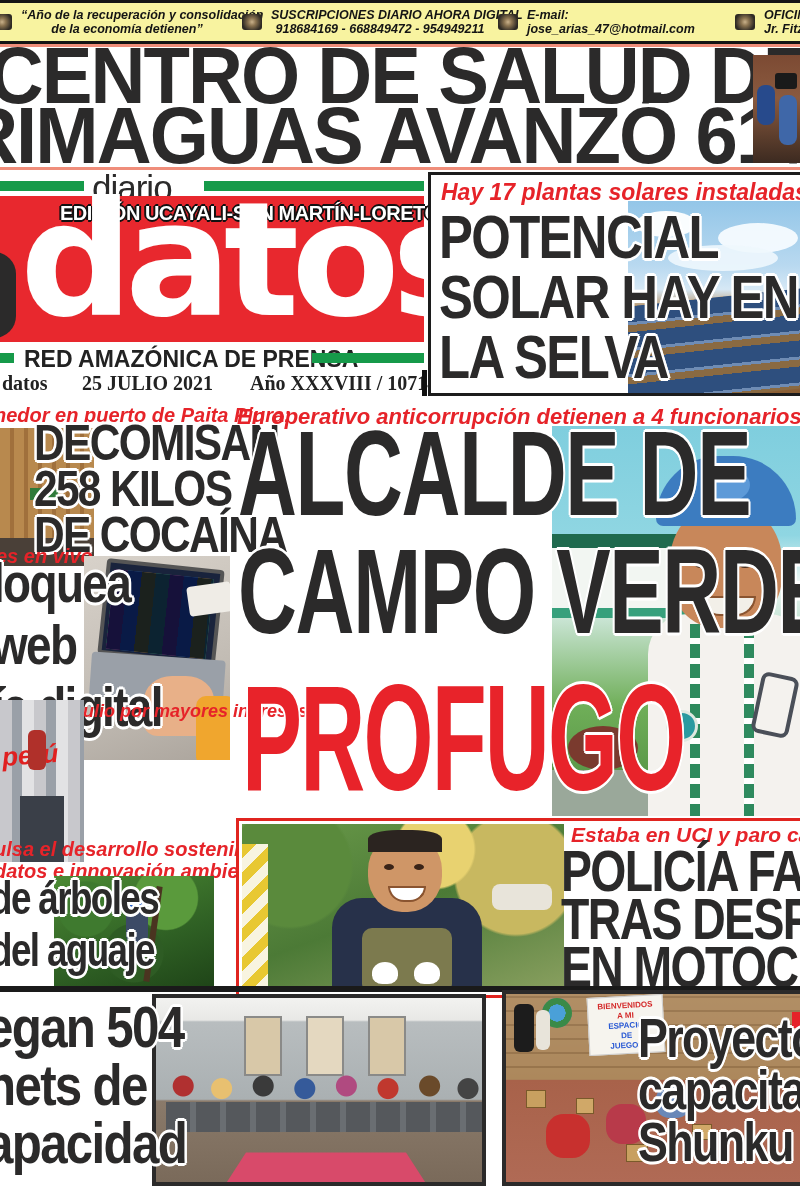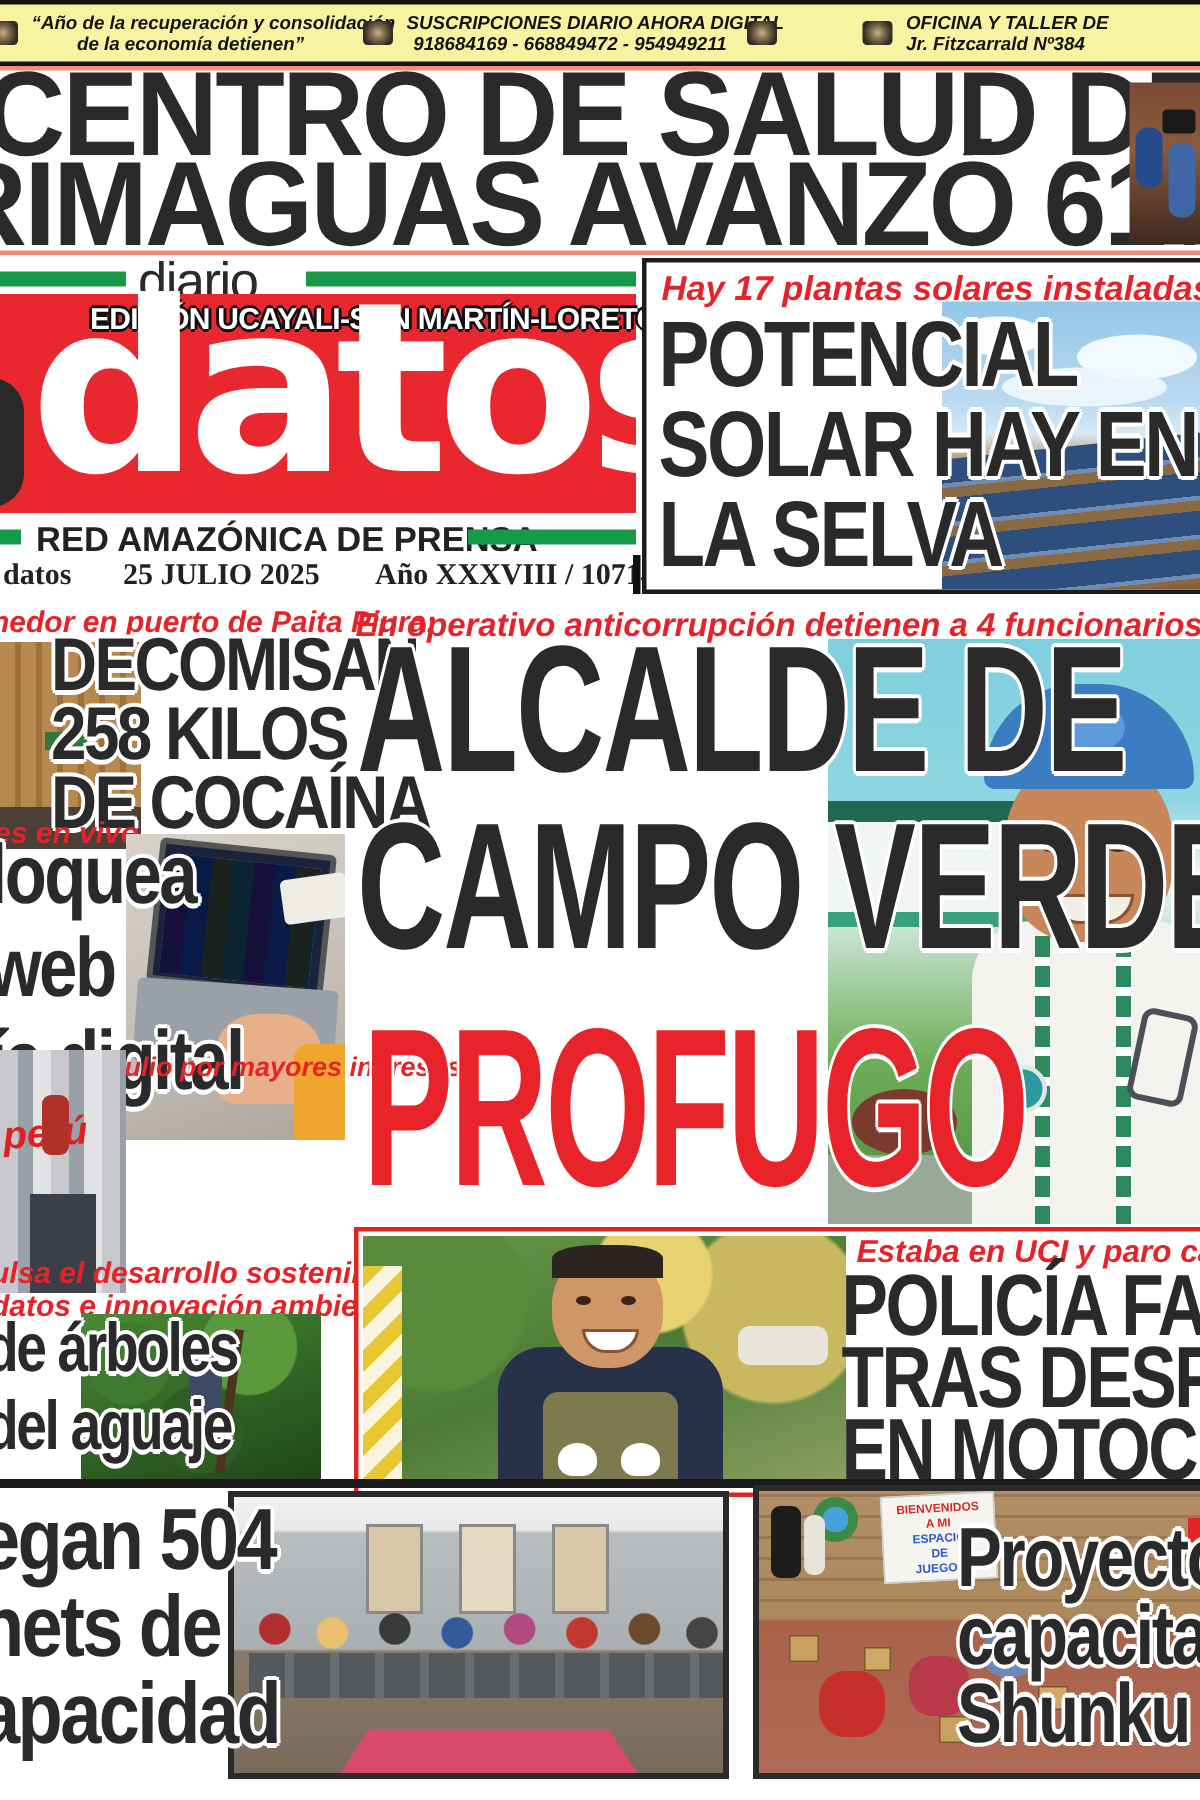--- a/index.html
+++ b/index.html
@@ -35,20 +35,23 @@
   <div class="abs" id="topbar">
     <span class="tb-icon" style="margin-left:-8px"></span>
     <span class="tb-seg" style="width:212px">
       <span>“Año de la recuperación y consolidación</span><br><span>de la economía detienen”</span>
     </span>
     <span class="tb-icon"></span>
     <span class="tb-seg" style="width:218px">
       <span>SUSCRIPCIONES DIARIO AHORA DIGITAL</span><br><span>918684169 - 668849472 - 954949211</span>
     </span>
     <span class="tb-icon"></span>
+    <span class="tb-seg" style="width:160px;text-align:left">
+      <span>E-mail:</span><br><span>jose_arias_47@hotmail.com</span>
+    </span>
     <span class="tb-icon" style="margin-left:48px"></span>
     <span class="tb-seg" style="text-align:left">
       <span>OFICINA Y TALLER DE</span><br><span>Jr. Fitzcarrald Nº384</span>
     </span>
   </div>
   <div class="abs redline" style="top:44px"></div>
 
   <div class="abs" style="left:-60px;top:46px;width:920px;text-align:center">
     <div class="hl" style="position:static;font-size:80px;line-height:60px;">
       <span class="cx" style="transform:scaleX(.95);transform-origin:center top">CENTRO DE SALUD DE</span><br>
@@ -72,21 +75,21 @@
          text-shadow:2px 0 0 #111,-2px 0 0 #111,0 2px 0 #111,0 -2px 0 #111,1px 1px 0 #111,-1px -1px 0 #111;">EDICIÓN UCAYALI-SAN MARTÍN-LORETO-AMAZONAS</div>
     <div class="abs" style="left:-30px;top:56px;width:46px;height:86px;background:#2b2a2a;border-radius:22px"></div>
     <div class="abs" style="left:20px;top:-28px;color:#fff;font-weight:900;font-size:158px;letter-spacing:-8px;font-family:'DejaVu Sans',sans-serif">datos</div>
   </div>
 
   <div class="gbar" style="left:0;top:353px;width:14px"></div>
   <div class="abs" style="left:24px;top:346px;font-size:23px;font-weight:900;color:#222;letter-spacing:0">RED AMAZÓNICA DE PRENSA</div>
   <div class="gbar" style="left:312px;top:353px;width:112px"></div>
 
   <div class="abs serifrow" style="left:2px;top:372px">datos</div>
-  <div class="abs serifrow" style="left:82px;top:372px">25 JULIO 2025</div>
+  <div class="abs serifrow" style="left:82px;top:372px">25 JULIO 2021</div>
   <div class="abs serifrow" style="left:250px;top:372px">Año XXXVIII / 107140</div>
   <div class="abs" style="left:422px;top:370px;width:5px;height:26px;background:#111"></div>
 
   <div class="abs" style="left:428px;top:172px;width:380px;height:224px;border:3px solid #1c1c1c;background:#fff;box-sizing:border-box;overflow:hidden">
     <div class="photo" style="left:197px;top:26px;width:177px;height:192px;
          background:linear-gradient(180deg,#93c6e8 0%,#b9d9f0 34%,#d6e8f5 46%,#b08048 58%,#96683a 78%,#8a5e34 100%);">
       <div class="layer" style="left:8px;top:10px;width:60px;height:26px;border-radius:50%;background:#ffffff;opacity:.95"></div>
       <div class="layer" style="left:90px;top:22px;width:80px;height:30px;border-radius:50%;background:#f6fbff;opacity:.95"></div>
       <div class="layer" style="left:40px;top:44px;width:110px;height:26px;border-radius:50%;background:#eef7fd;opacity:.9"></div>
       <div class="layer" style="left:-10px;top:96px;width:200px;height:100px;transform:skewY(-6deg);

